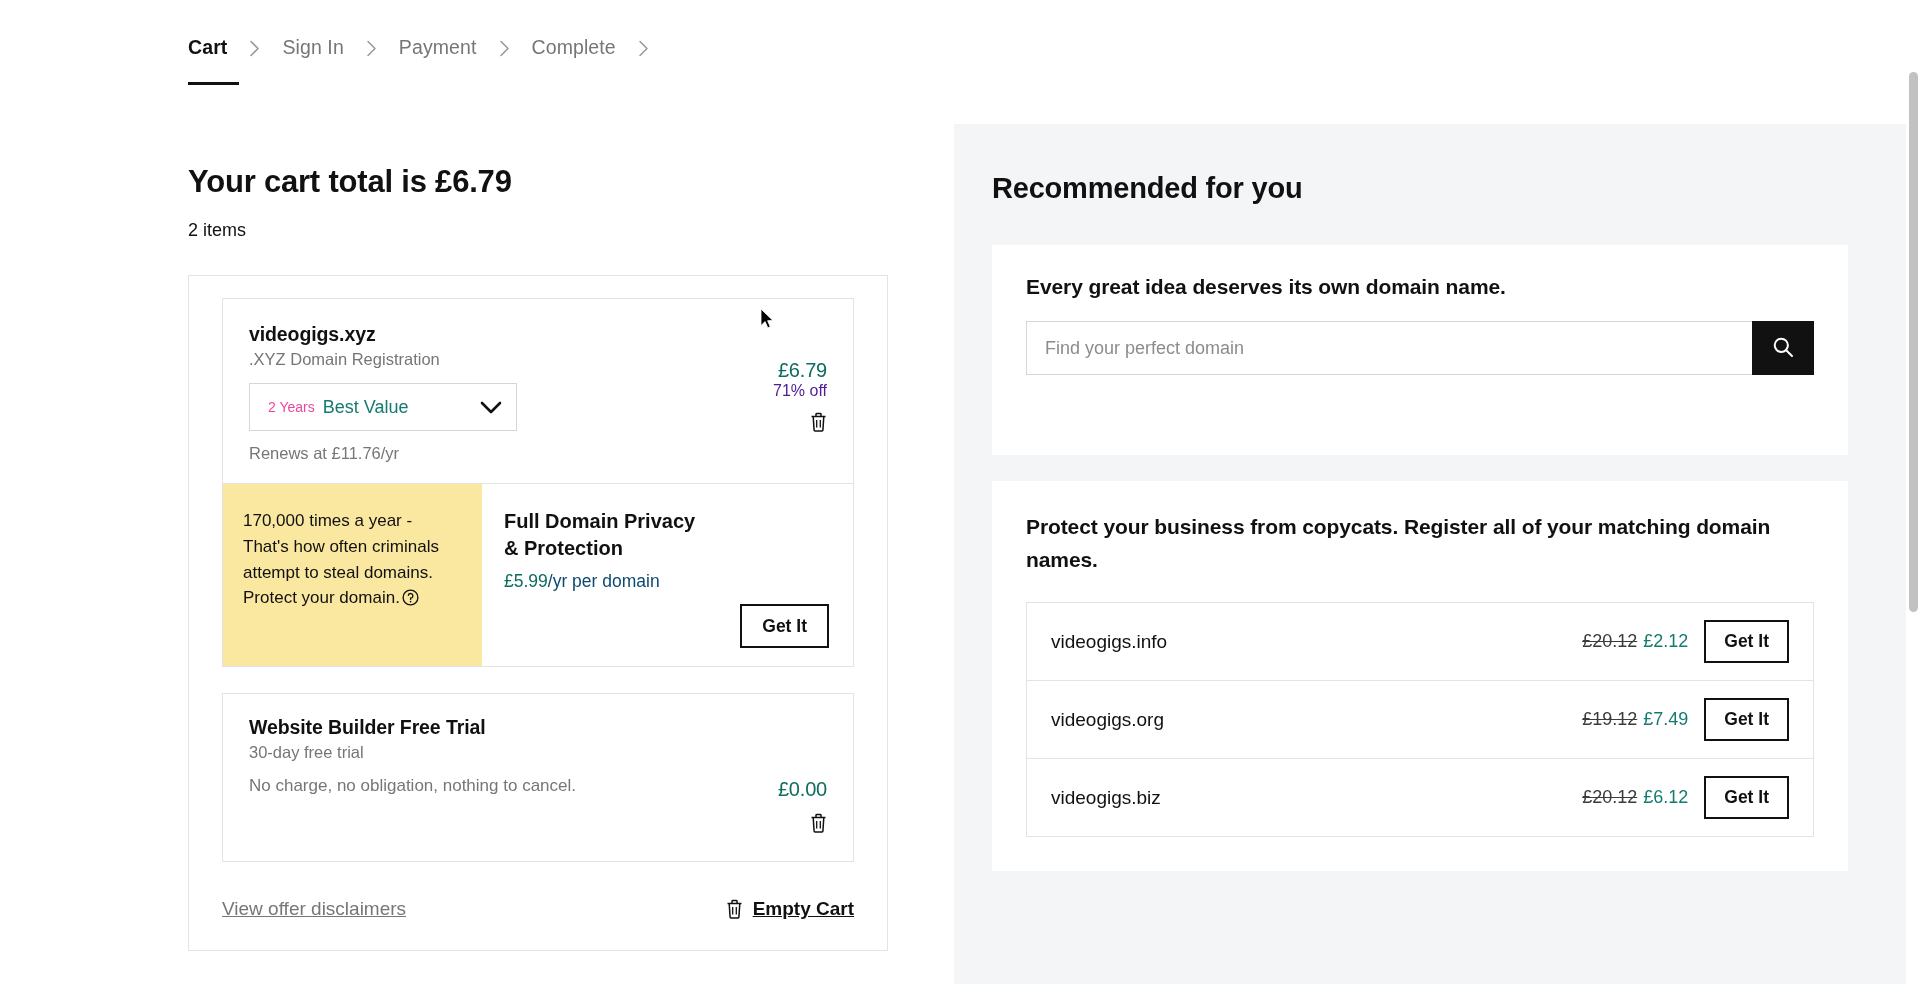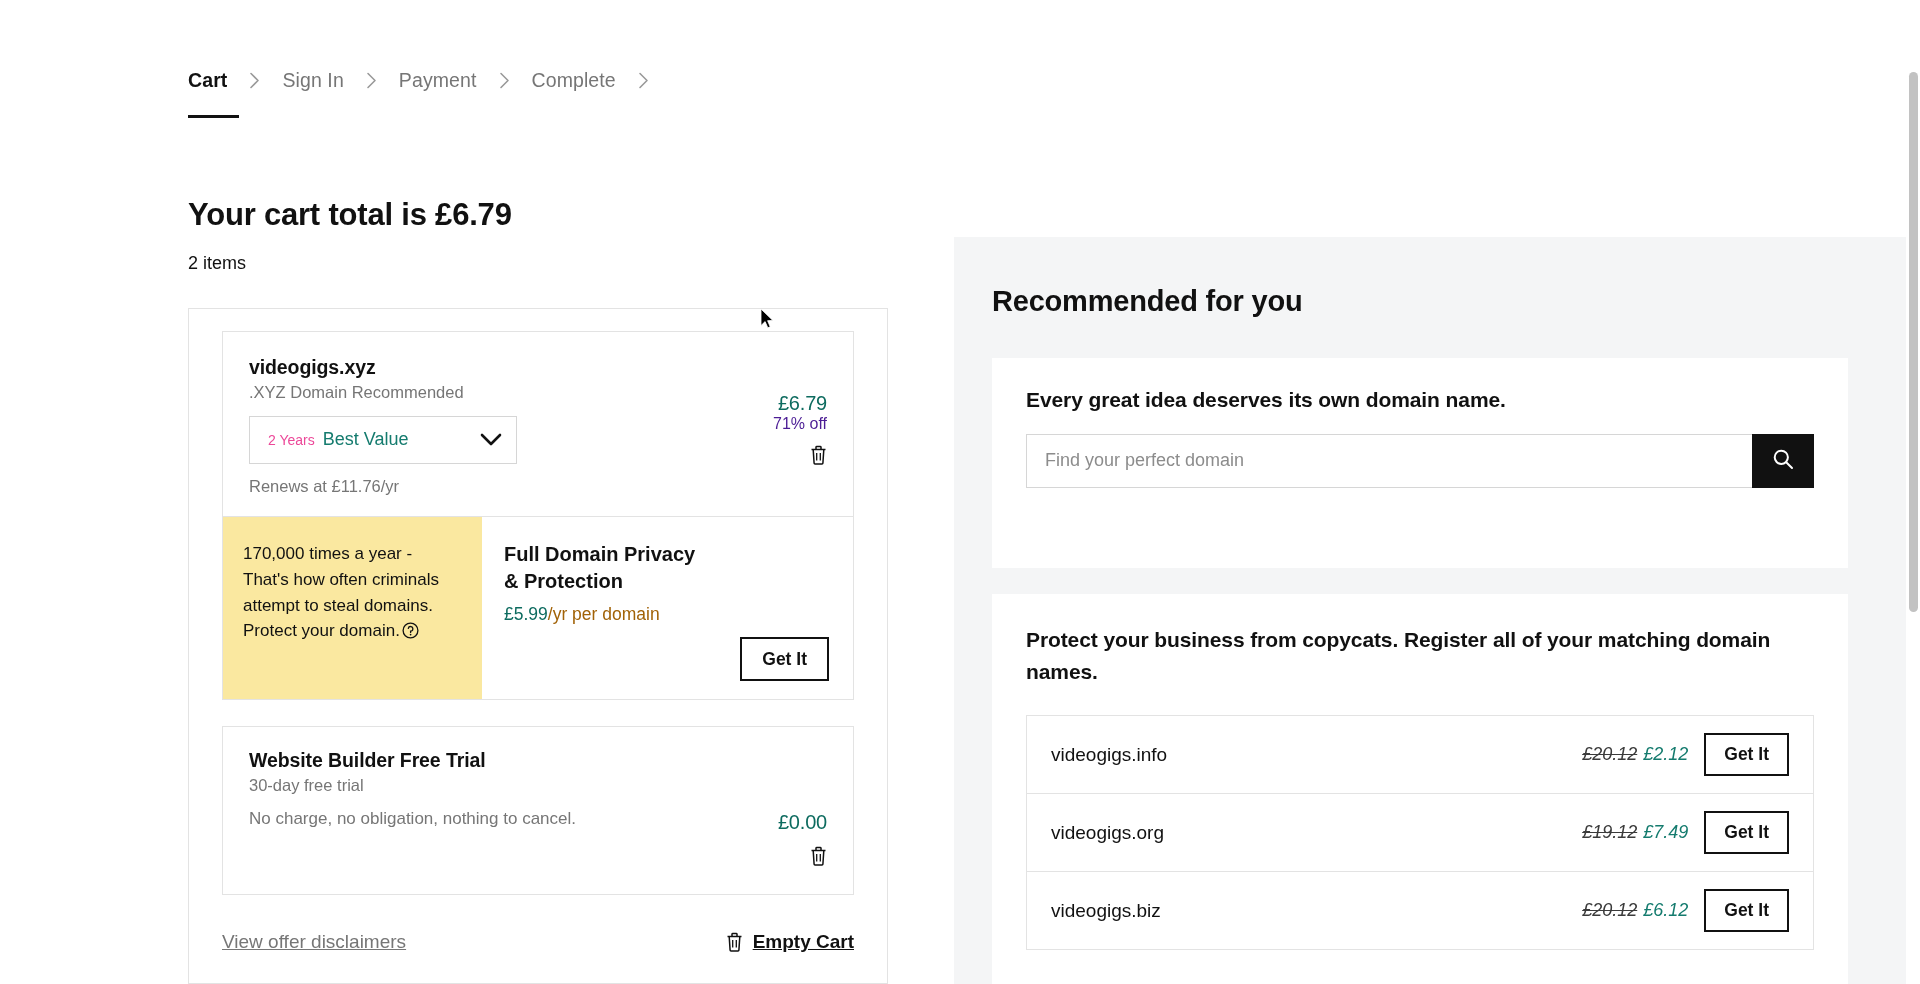--- a/index.html
+++ b/index.html
@@ -5,21 +5,21 @@
   * { box-sizing: border-box; margin: 0; padding: 0; }
   html, body {
     width: 1920px;
     height: 984px;
     overflow: hidden;
     background: #ffffff;
     font-family: "Liberation Sans", sans-serif;
     color: #111111;
   }
 
-  .page { position: relative; width: 1920px; height: 984px; display: flex; align-items: flex-end; }
+  .page { position: relative; width: 1920px; height: 984px; display: flex; }
 
   
   .left-col {
     width: 954px;
     flex: 0 0 954px;
     background: #ffffff;
     position: relative;
   }
 
   
@@ -167,21 +167,21 @@
   }
   .offer-title {
     font-size: 20px;
     font-weight: bold;
     line-height: 1.35;
     color: #111111;
     max-width: 205px;
   }
   .offer-price { margin-top: 9px; font-size: 17.5px; }
   .offer-price b { color: #0d6b5f; font-weight: normal; }
-  .offer-price span { color: #a16207; }
+  .offer-price span { color: #0c4a6e; }
   .offer-cta-wrap { display: flex; justify-content: flex-end; margin-top: 12px; }
 
   .btn-outline {
     border: 2px solid #111111;
     background: #ffffff;
     color: #111111;
     font-family: "Liberation Sans", sans-serif;
     font-size: 17.5px;
     font-weight: bold;
     padding: 10px 20px;
@@ -280,21 +280,21 @@
 
   .dom-list { margin-top: 26px; border: 1px solid #e3e3e3; }
   .dom-row {
     display: flex;
     align-items: center;
     padding: 17px 24px 17px 24px;
     border-bottom: 1px solid #e3e3e3;
   }
   .dom-row:last-child { border-bottom: none; }
   .dom-name { font-size: 19px; color: #111111; flex: 1 1 auto; }
-  .dom-prices { font-size: 18px; margin-right: 16px; white-space: nowrap; font-style: italic; }
+  .dom-prices { font-size: 18px; margin-right: 16px; white-space: nowrap; }
   .dom-old { color: #3b3b3b; text-decoration: line-through; }
   .dom-new { color: #147b6e; margin-left: 6px; }
   .btn-getit-sm {
     border: 2px solid #111111;
     background: #ffffff;
     font-family: "Liberation Sans", sans-serif;
     font-size: 17.5px;
     font-weight: bold;
     color: #111111;
     padding: 9px 18px;
@@ -367,21 +367,21 @@
       <div class="cart-total-title">Your cart total is £6.79</div>
       <div class="cart-items-count">2 items</div>
     </div>
 
     <div class="cart-card">
 
       <div class="item-box">
         <div class="item-inner">
           <div class="item-main">
             <div class="item-title">videogigs.xyz</div>
-            <div class="item-sub">.XYZ Domain Recommended</div>
+            <div class="item-sub">.XYZ Domain Registration</div>
 
             <div class="term-select">
               <span class="term-years">2 Years</span>
               <span class="term-badge">Best Value</span>
               <span class="term-chev">
                 <svg width="22" height="13" viewBox="0 0 22 13">
                     <path d="M2 2 L11 11 L20 2" stroke="#111111" stroke-width="2.6" fill="none" stroke-linecap="round" stroke-linejoin="round"></path>
                   </svg>
               </span>
             </div>

